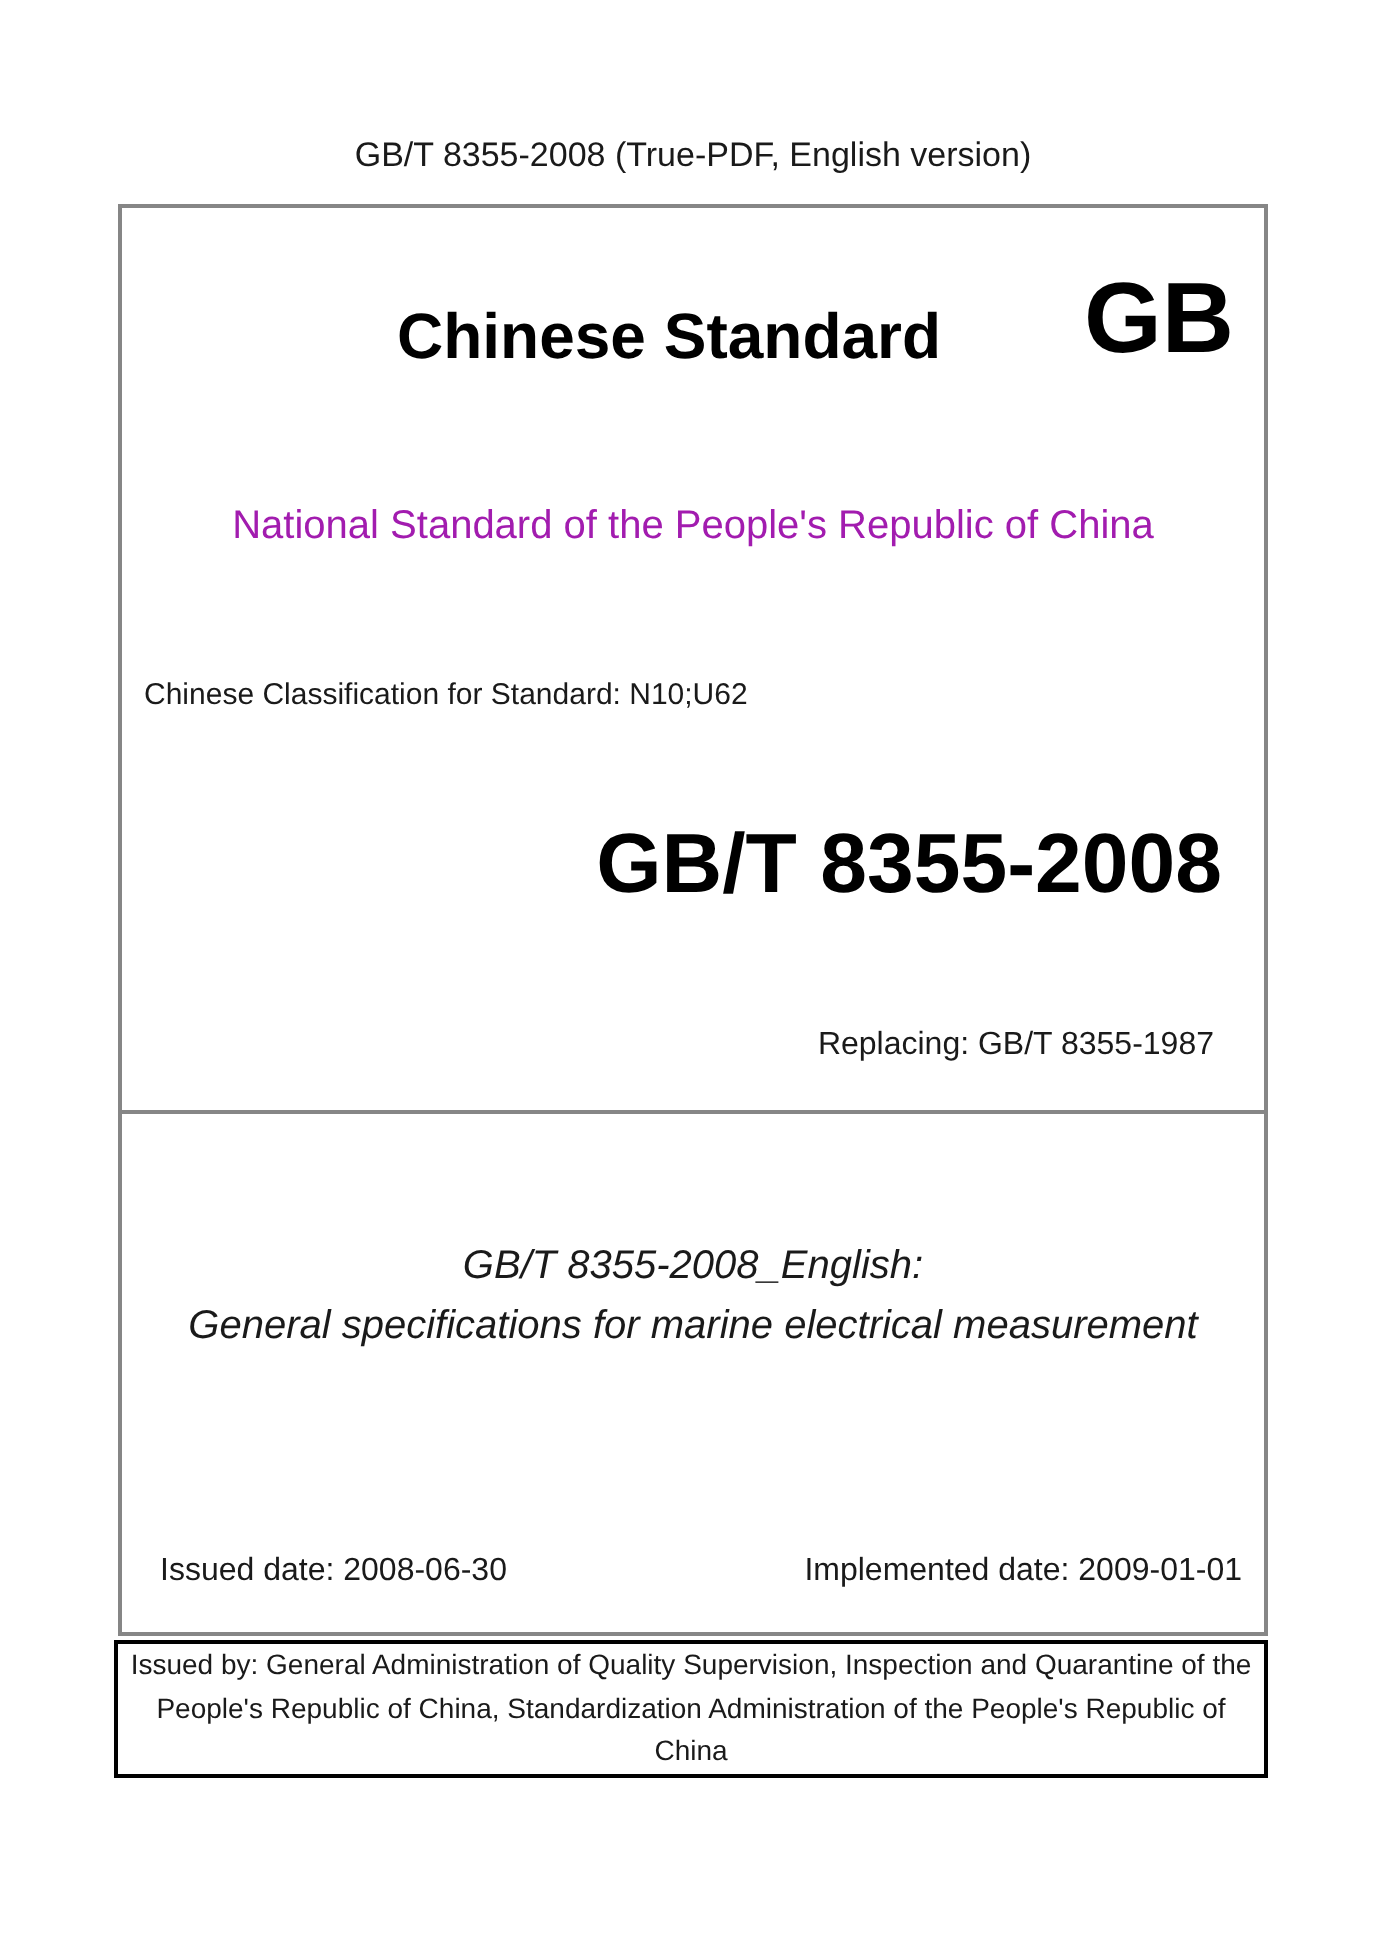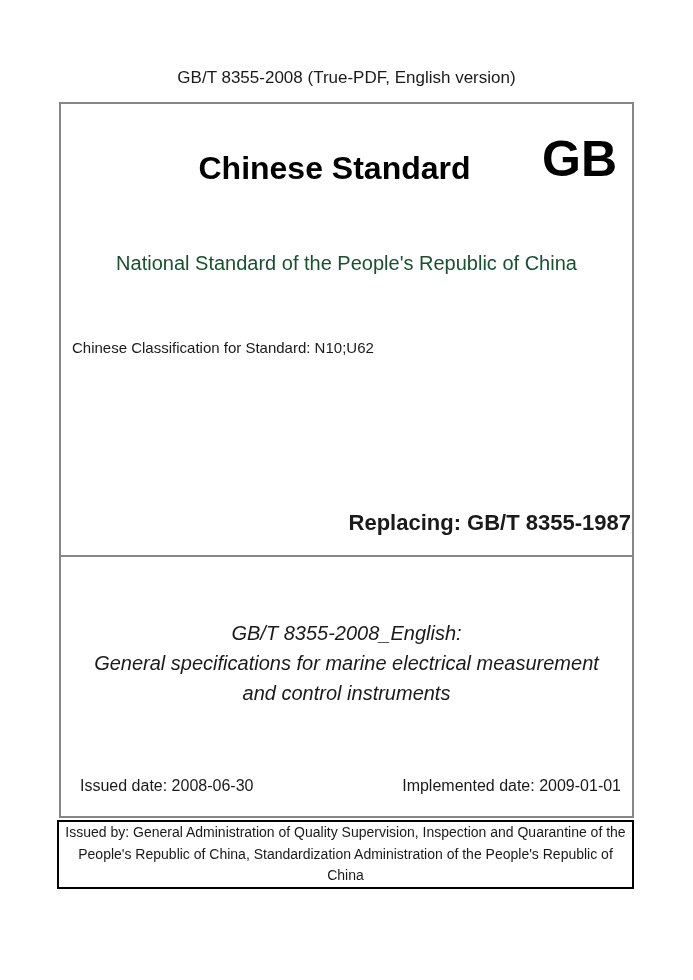--- a/index.html
+++ b/index.html
@@ -58,21 +58,21 @@
     color: #000000;
   }
   .national-lines {
     position: absolute;
     top: 144px;
     left: 0;
     width: 100%;
     text-align: center;
     font-size: 20px;
     line-height: 31px;
-    color: #14532d;
+    color: #a21caf;
   }
   .classification-line {
     position: absolute;
     top: 234px;
     left: 11px;
     font-size: 15px;
     line-height: 20px;
     color: #1a1a1a;
   }
   .standard-code {
@@ -80,25 +80,24 @@
     top: 304px;
     right: 21px;
     font-size: 42px;
     font-weight: bold;
     line-height: 48px;
     color: #000000;
   }
   .replacing-line {
     position: absolute;
     top: 408px;
-    right: 1px;
-    font-size: 22px;
+    right: 25px;
+    font-size: 16px;
     line-height: 22px;
     color: #1a1a1a;
-    font-weight: bold;
   }
   .cover-divider {
     position: absolute;
     top: 451px;
     left: 0;
     right: 0;
     height: 2px;
     background: #868686;
   }
   .english-title {
@@ -170,29 +169,29 @@
     <div class="brand-title">Chinese Standard</div>
 
     <div class="gb-logo">GB</div>
 
     <div class="national-lines">
       <div>National Standard of the People's Republic of China</div>
     </div>
 
     <div class="classification-line">Chinese Classification for Standard: N10;U62</div>
 
+    <div class="standard-code">GB/T 8355-2008</div>
 
     <div class="replacing-line">Replacing: GB/T 8355-1987</div>
 
     <div class="cover-divider"></div>
 
     <div class="english-title">
       <div>GB/T 8355-2008_English:</div>
       <div>General specifications for marine electrical measurement</div>
-      <div>and control instruments</div>
     </div>
 
     <div class="dates-row">
       <span>Issued date: 2008-06-30</span>
       <span>Implemented date: 2009-01-01</span>
     </div>
 
   </div>
 
   <div class="issuer-box">

